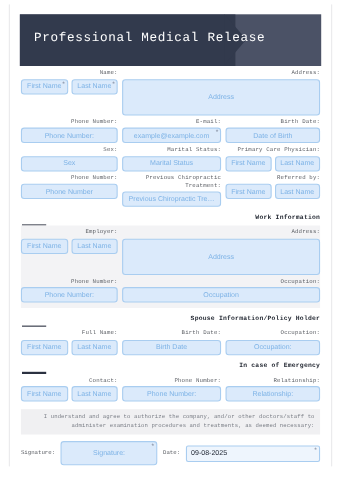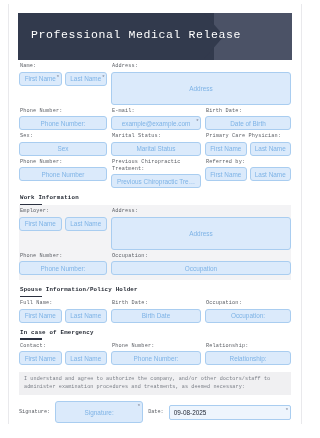--- a/index.html
+++ b/index.html
@@ -7,20 +7,21 @@
     margin: 0; padding: 0;
     width: 310px; height: 438px;
     background: #ffffff;
     font-family: "Liberation Sans", sans-serif;
     overflow: hidden;
   }
   #page {
     position: relative;
     width: 310px; height: 438px;
     background: #ffffff;
+    text-align: right;
   }
   .sheet {
     position: absolute;
     left: 8px; top: 4px;
     width: 294px; height: 420px;
     background: #ffffff;
     border-left: 1px solid #e9e9ec;
     border-right: 1px solid #e9e9ec;
     overflow: hidden;
   }

